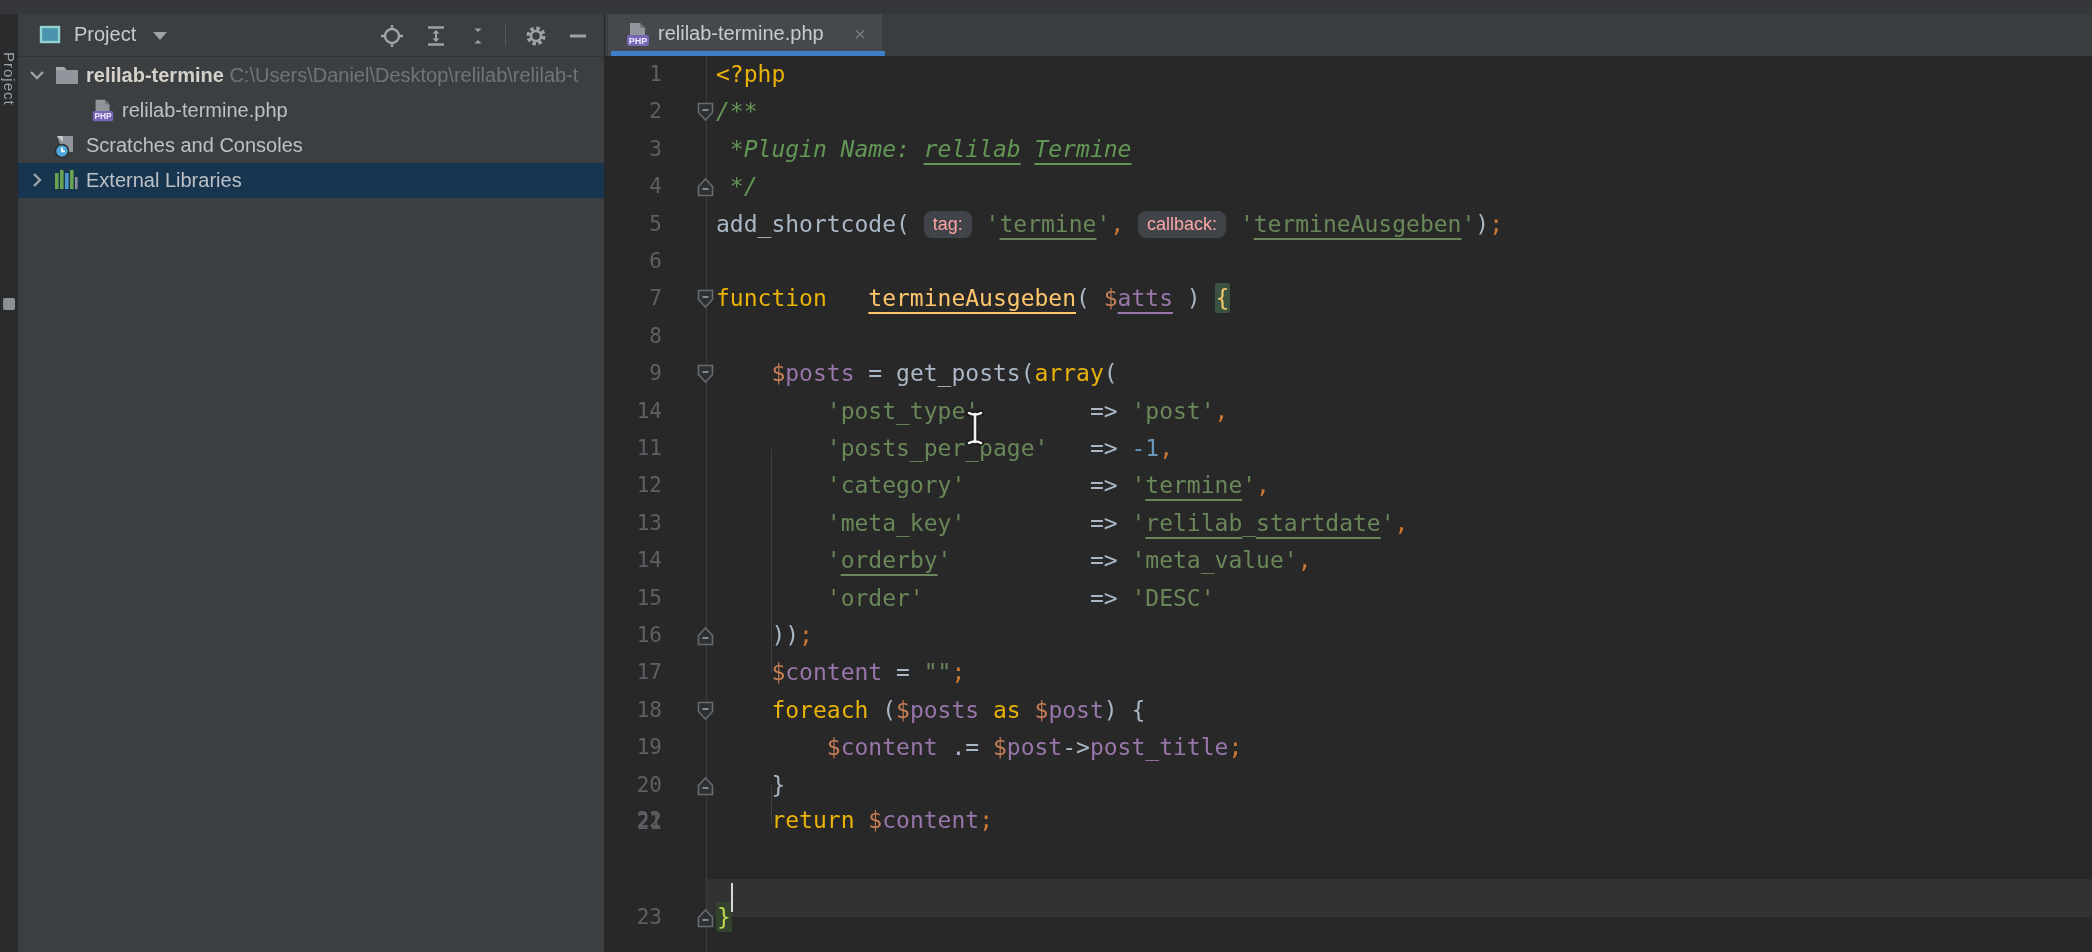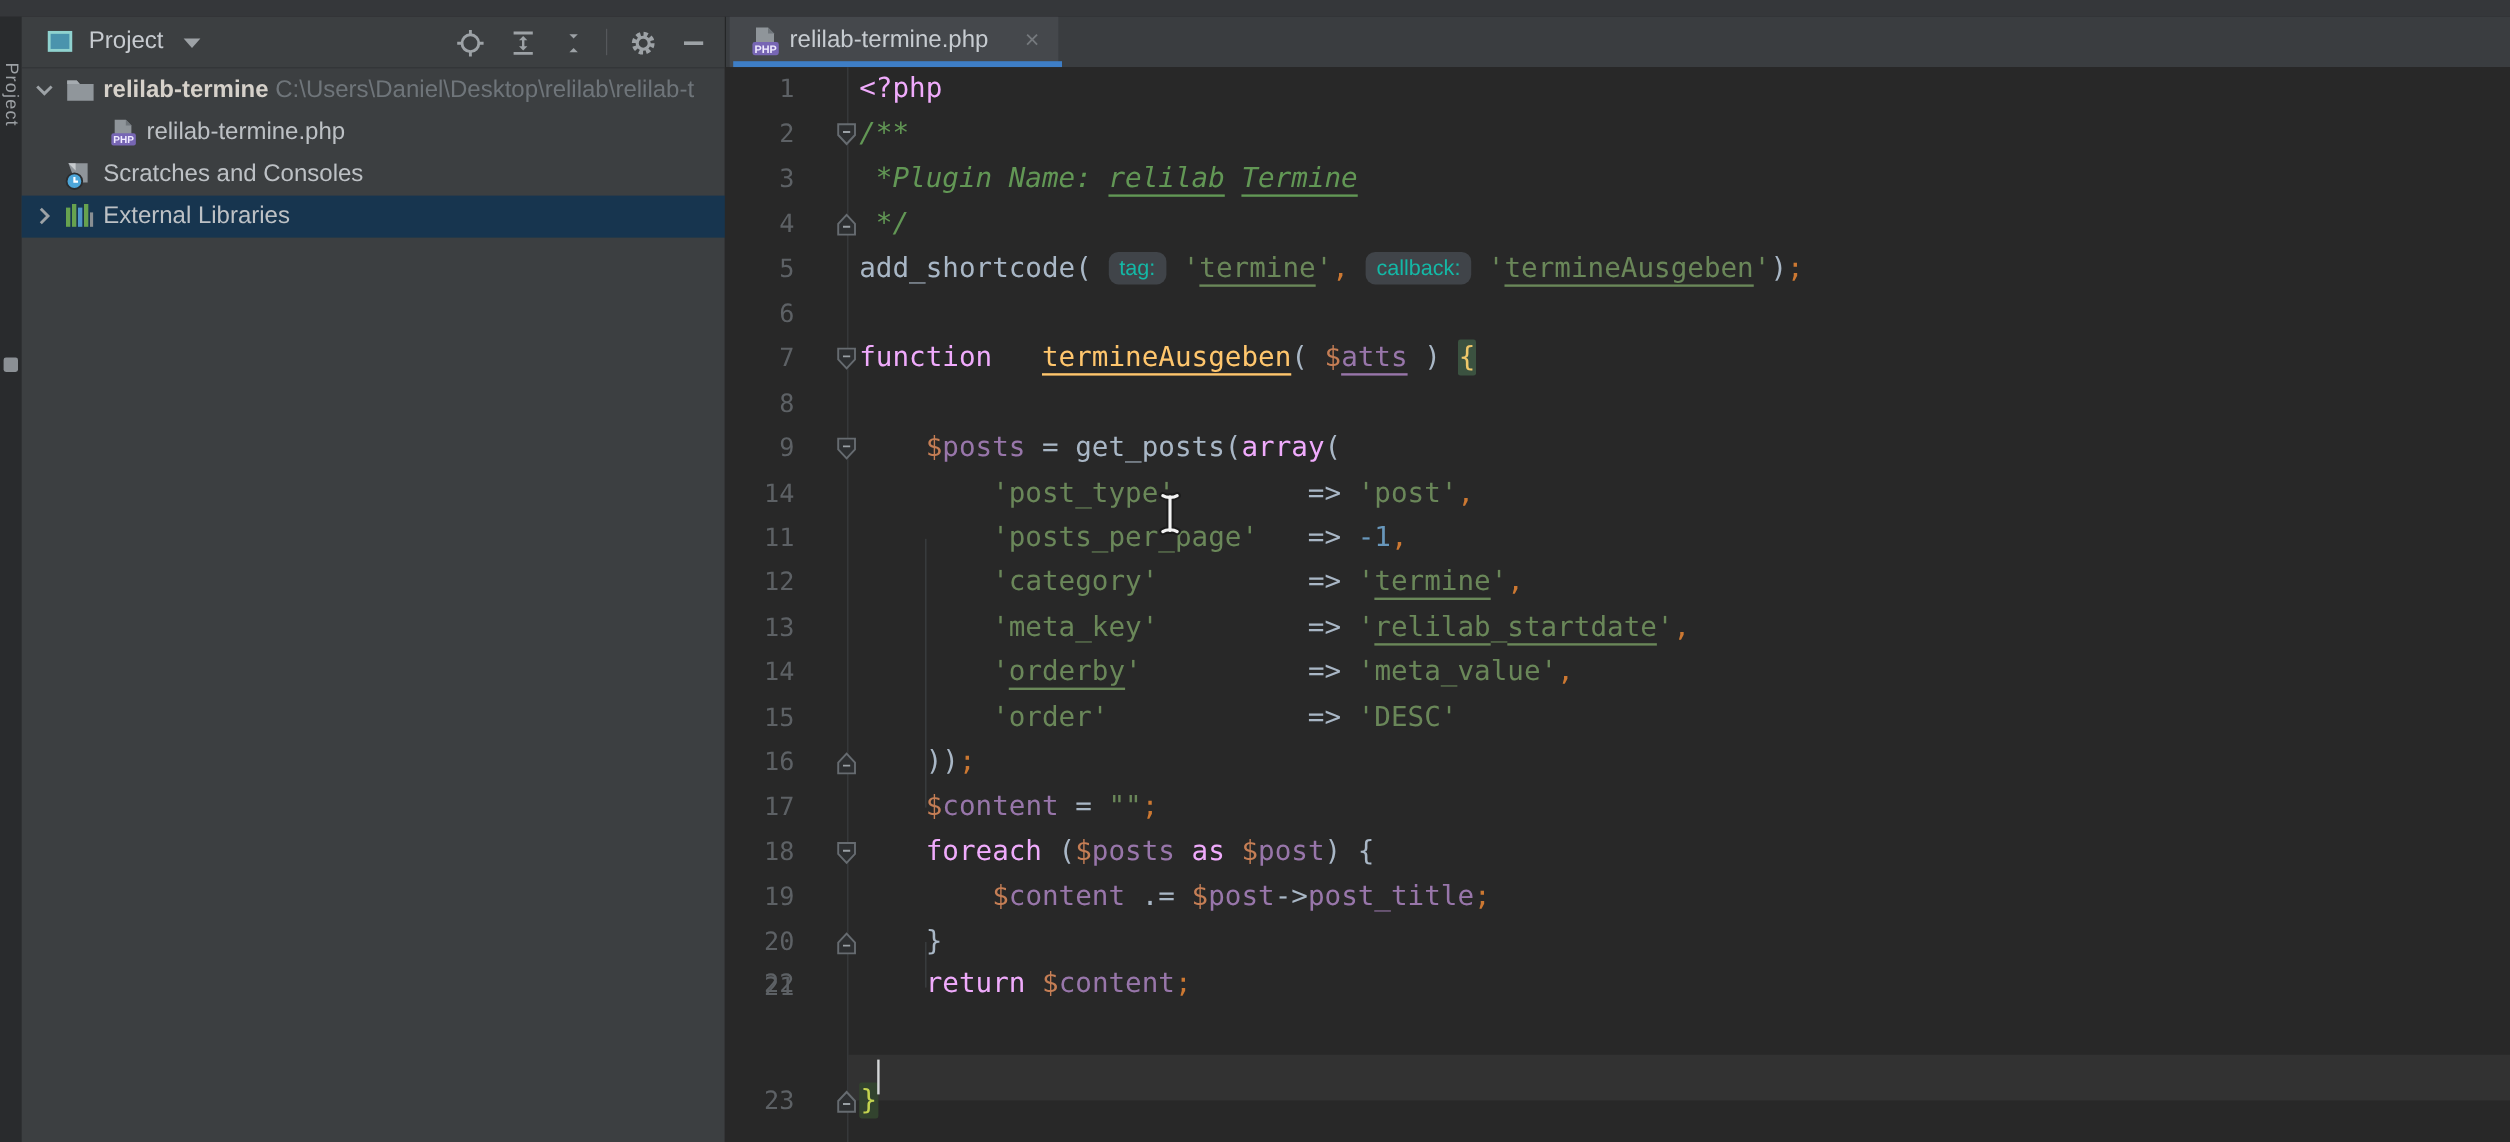--- a/index.html
+++ b/index.html
@@ -41,33 +41,33 @@
   .gutter-sep{position:absolute;left:102px;top:0;width:1px;height:896px;background:#3b3e40;}
   .cur-line{position:absolute;left:103px;width:1385px;height:38px;background:#323232;}
   .code-line{position:absolute;left:0;width:1488px;height:37.4px;}
   .lnum{position:absolute;left:0;top:0;width:58px;text-align:right;color:#5d6165;
         font:21px "DejaVu Sans Mono",monospace;line-height:37.4px;}
   .fold{position:absolute;left:93px;top:9px;}
   .lcode{position:absolute;left:112px;top:0;margin:0;white-space:pre;
          font:23px "DejaVu Sans Mono",monospace;line-height:37.4px;}
   .indent-guide{position:absolute;width:1px;background:#3e4144;left:167px;}
   
-  .tk-kw{color:#f0abfc}
+  .tk-kw{color:#eab308}
   .tk-doc{color:#629755;font-style:italic}
   .tk-str{color:#6a8759}
   .tk-num{color:#6897bb}
   .tk-def{color:#a9b7c6}
   .tk-var{color:#9876aa}
   .tk-dol{color:#c57e55}
   .tk-punc{color:#a9b7c6}
   .tk-semi{color:#cc7832}
   .tk-decl{color:#ffc66d}
   .tk-bo{color:#eec76a;background:#3b5240;border-radius:2px;padding:2px 1px;}
   .tk-bc{color:#c3d34f;background:#32432e;border-radius:2px;padding:2px 1px;}
-  .tk-hint{display:inline-block;background:#404449;color:#14b8a6;border-radius:8px;padding:1px 9px;
+  .tk-hint{display:inline-block;background:#404449;color:#fca5a5;border-radius:8px;padding:1px 9px;
            font:18px "Liberation Sans",sans-serif;line-height:25px;vertical-align:2px;}
   .u{text-decoration-line:underline;text-decoration-style:wavy;text-decoration-color:#4f9e62;
      text-decoration-thickness:1.5px;text-underline-offset:6px;text-decoration:underline;}
   .caret{position:absolute;left:127px;width:2px;height:29px;background:#d4d6d8;}
   .mouse{position:absolute;left:962px;top:408px;}
 </style>
 </head>
 <body>
 
 <div id="app">

